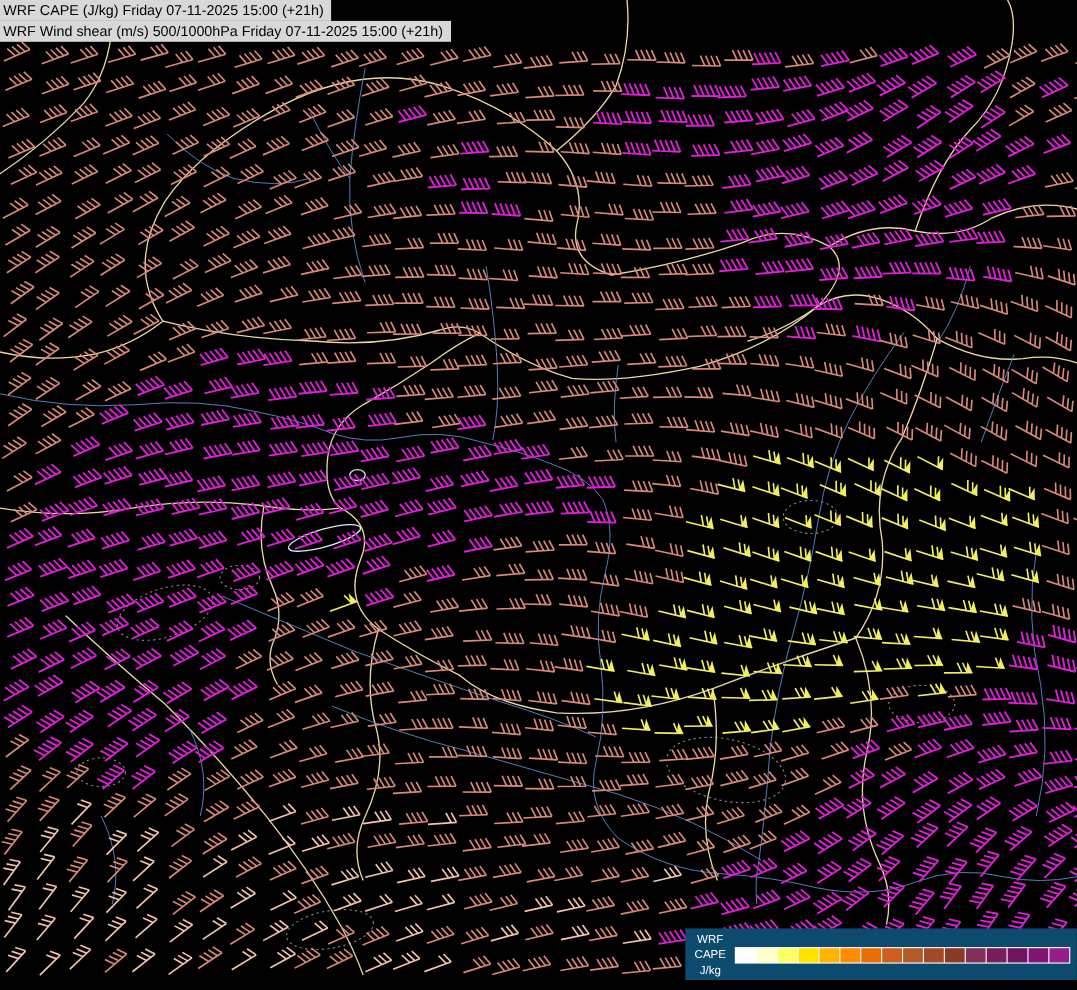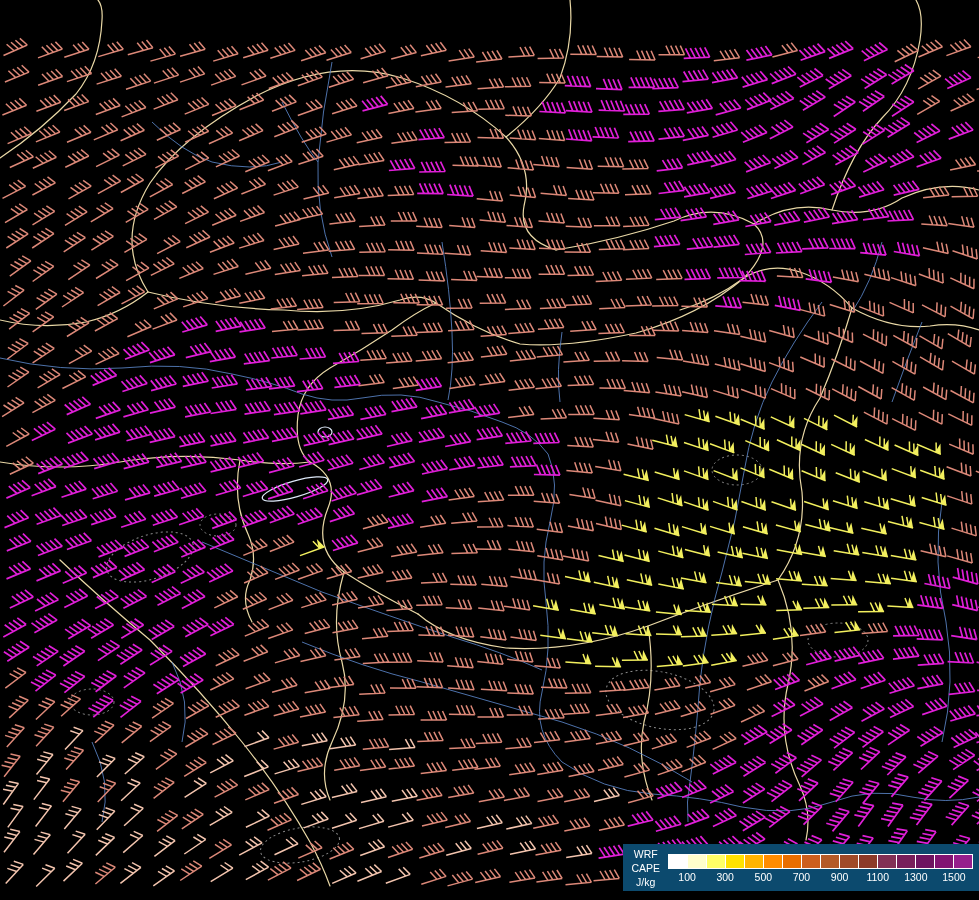--- a/index.html
+++ b/index.html
@@ -1234,20 +1234,22 @@
         <path d="M800.9,883.0L821.1,866.6M821.1,866.6l-9.9,-4.9M817.4,869.7l-9.9,-4.9M813.6,872.7l-9.9,-4.9M809.9,875.7l-9.9,-4.9M806.2,878.7l-9.9,-4.9" stroke="#e01fd8" fill="none" stroke-width="1.7"></path>
         <path d="M832.7,882.4L850.7,863.6M850.7,863.6l-10.4,-3.6M847.3,867.1l-10.4,-3.6M844.0,870.5l-10.4,-3.6M840.7,874.0l-10.4,-3.6M837.4,877.5l-10.4,-3.6" stroke="#e01fd8" fill="none" stroke-width="1.7"></path>
         <path d="M858.6,879.9L875.0,859.8M875.0,859.8l-10.6,-2.8M872.0,863.5l-10.6,-2.8M869.0,867.2l-10.6,-2.8M865.9,870.9l-10.6,-2.8" stroke="#e01fd8" fill="none" stroke-width="1.7"></path>
         <path d="M892.1,883.3L907.9,862.7M907.9,862.7l-10.7,-2.5M905.0,866.5l-10.7,-2.5M902.0,870.3l-10.7,-2.5M899.1,874.1l-10.7,-2.5M896.2,877.9l-10.7,-2.5" stroke="#e01fd8" fill="none" stroke-width="1.7"></path>
         <path d="M918.1,879.4L934.0,858.8M934.0,858.8l-10.7,-2.5M931.0,862.6l-10.7,-2.5M928.1,866.4l-10.7,-2.5M925.2,870.2l-10.7,-2.5M922.2,874.0l-10.7,-2.5" stroke="#e01fd8" fill="none" stroke-width="1.7"></path>
         <path d="M948.6,879.3L965.8,859.8M965.8,859.8l-9.6,-2.9M962.6,863.4l-9.6,-2.9M959.5,867.0l-9.6,-2.9M956.3,870.6l-9.6,-2.9" stroke="#dc8878" fill="none" stroke-width="1.5"></path>
         <path d="M982.4,885.6L1002.4,869.0M1002.4,869.0l-9.9,-4.8M998.8,872.0l-9.9,-4.8M995.1,875.1l-9.9,-4.8M991.4,878.2l-9.9,-4.8M987.7,881.2l-9.9,-4.8" stroke="#e01fd8" fill="none" stroke-width="1.7"></path>
       </g>
   </svg>
 
+  <div id="title-line1" class="title-bar">WRF CAPE (J/kg) Friday 07-11-2025 15:00 (+21h)</div>
+  <div id="title-line2" class="title-bar">WRF Wind shear (m/s) 500/1000hPa Friday 07-11-2025 15:00 (+21h)</div>
 
   <div id="legend">
     <div id="legend-label">
       <div>WRF</div>
       <div>CAPE</div>
       <div>J/kg</div>
     </div>
     <div id="legend-bar-wrap">
       <div id="legend-cells">
           <div class="legend-cell" style="background: rgb(255, 255, 255);"></div>
@@ -1260,25 +1262,15 @@
           <div class="legend-cell" style="background: rgb(204, 95, 30);"></div>
           <div class="legend-cell" style="background: rgb(180, 90, 40);"></div>
           <div class="legend-cell" style="background: rgb(160, 74, 40);"></div>
           <div class="legend-cell" style="background: rgb(140, 58, 40);"></div>
           <div class="legend-cell" style="background: rgb(130, 48, 85);"></div>
           <div class="legend-cell" style="background: rgb(120, 30, 90);"></div>
           <div class="legend-cell" style="background: rgb(110, 20, 96);"></div>
           <div class="legend-cell" style="background: rgb(130, 20, 114);"></div>
           <div class="legend-cell" style="background: rgb(150, 30, 140);"></div>
         </div>
-      <div id="legend-ticks">
-          <span class="legend-tick" style="left: 6.25%;">100</span>
-          <span class="legend-tick" style="left: 18.75%;">300</span>
-          <span class="legend-tick" style="left: 31.25%;">500</span>
-          <span class="legend-tick" style="left: 43.75%;">700</span>
-          <span class="legend-tick" style="left: 56.25%;">900</span>
-          <span class="legend-tick" style="left: 68.75%;">1100</span>
-          <span class="legend-tick" style="left: 81.25%;">1300</span>
-          <span class="legend-tick" style="left: 93.75%;">1500</span>
-        </div>
     </div>
   </div>
 </div>
 
 </body></html>

